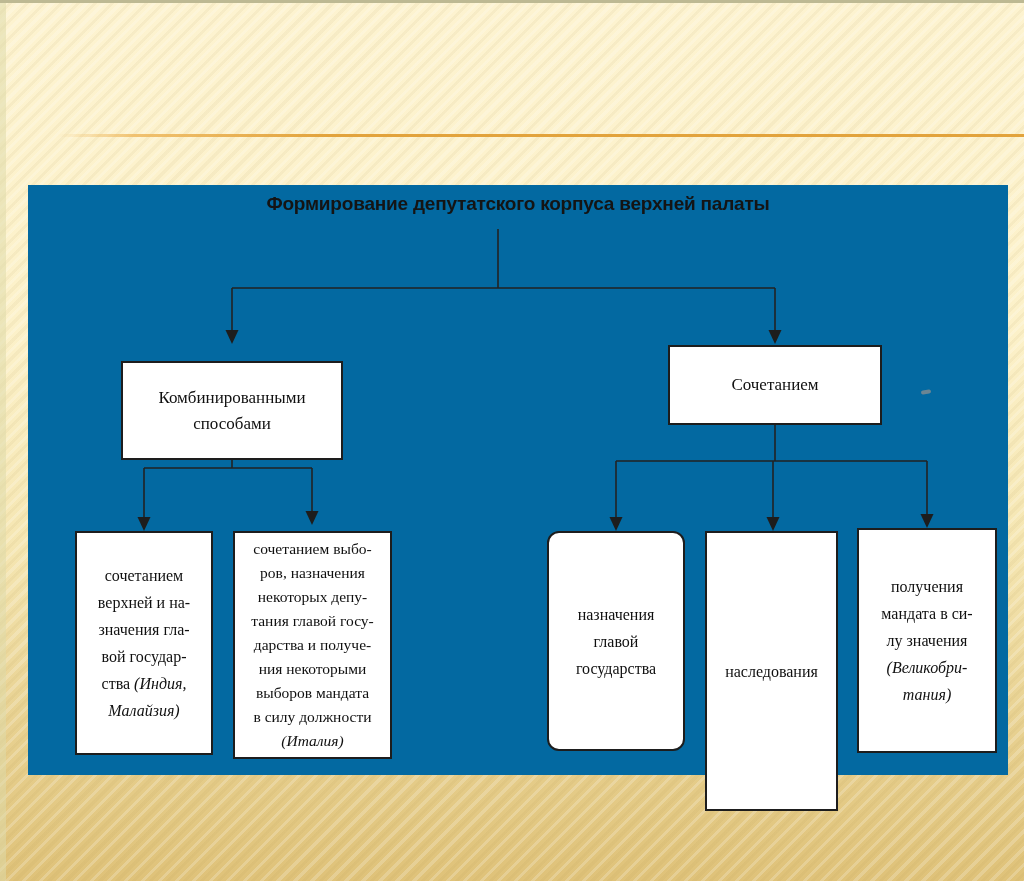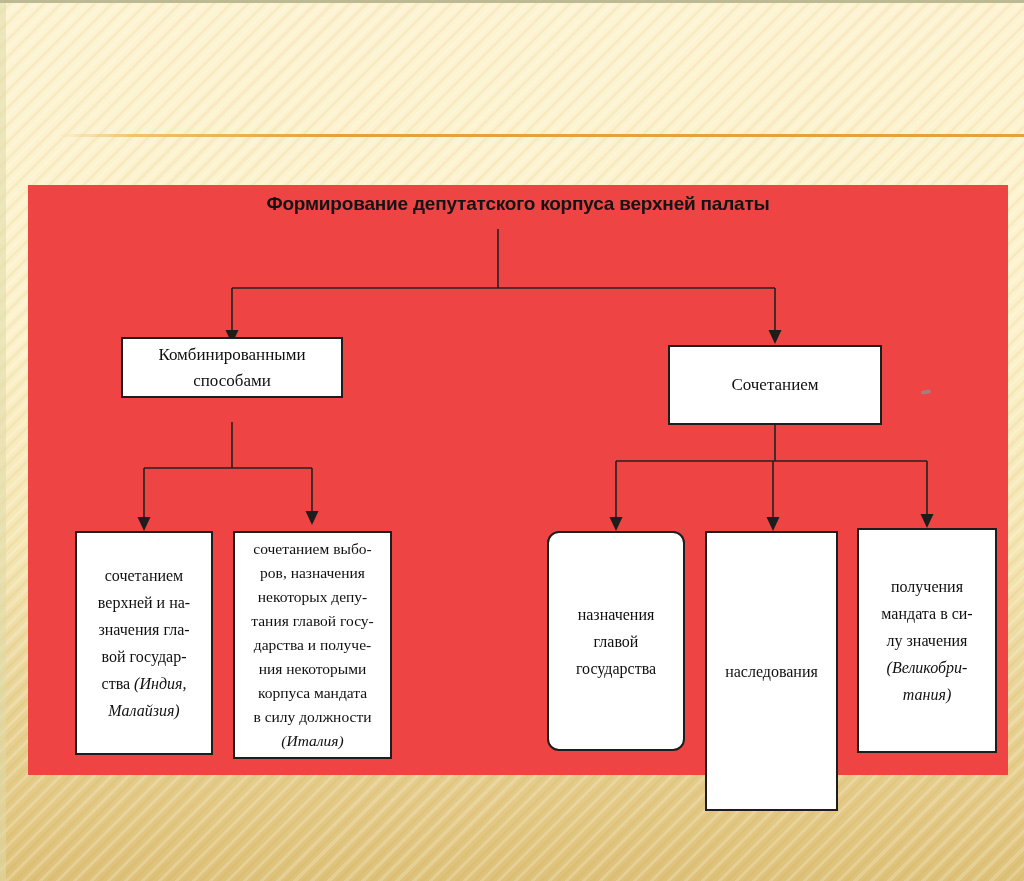--- a/index.html
+++ b/index.html
@@ -29,21 +29,21 @@
   }
   .accent-line {
     position: absolute; top: 131px; left: 58px; right: 0; height: 3px;
     background: linear-gradient(90deg,
       rgba(226,163,60,0) 0%, rgba(238,185,95,0.85) 8%,
       #e2a33c 28%, #e2a33c 100%);
   }
   .panel {
     position: absolute; left: 28px; top: 182px;
     width: 980px; height: 590px;
-    background: #ef4444;
+    background: #0369a1;
   }
   .diagram-title {
     position: absolute; top: 8px; left: 0; width: 100%;
     text-align: center;
     font-family: "Liberation Sans", sans-serif;
     font-weight: bold;
     font-size: 19px;
     letter-spacing: -0.2px;
     color: #141414;
   }
@@ -100,34 +100,34 @@
     <path d="M747,240 V276"></path>
     <path d="M588,276 H899"></path>
     <path d="M588,276 V335"></path>
     <polygon points="588,346 581.5,332 594.5,332" fill="#1d1d1d" stroke="none"></polygon>
     <path d="M745,276 V335"></path>
     <polygon points="745,346 738.5,332 751.5,332" fill="#1d1d1d" stroke="none"></polygon>
     <path d="M899,276 V332"></path>
     <polygon points="899,343 892.5,329 905.5,329" fill="#1d1d1d" stroke="none"></polygon>
   </svg>
 
-  <div class="node node-parent" style="left:93px; top:152px; width:222px; height:61px;">
+  <div class="node node-parent" style="left:93px; top:176px; width:222px; height:99px;">
       <div><span>Комбинированными</span><br><span>способами</span></div>
     </div>
 
   <div class="node node-parent" style="left:640px; top:160px; width:214px; height:80px;">
       <div><span>Сочетанием</span></div>
     </div>
 
   <div class="node node-leaf" style="left:47px; top:346px; width:138px; height:224px;">
       <div><span>сочетанием</span><br><span>верхней и на-</span><br><span>значения гла-</span><br><span>вой государ-</span><br><span>ства </span><i>(Индия,</i><br><i>Малайзия)</i></div>
     </div>
 
   <div class="node node-leaf-dense" style="left:205px; top:340px; width:159px; height:228px;margin-top:6px;">
-      <div><span>сочетанием выбо-</span><br><span>ров, назначения</span><br><span>некоторых депу-</span><br><span>тания главой госу-</span><br><span>дарства и получе-</span><br><span>ния некоторыми</span><br><span>корпуса мандата</span><br><span>в силу должности</span><br><i>(Италия)</i></div>
+      <div><span>сочетанием выбо-</span><br><span>ров, назначения</span><br><span>некоторых депу-</span><br><span>тания главой госу-</span><br><span>дарства и получе-</span><br><span>ния некоторыми</span><br><span>выборов мандата</span><br><span>в силу должности</span><br><i>(Италия)</i></div>
     </div>
 
   <div class="node node-leaf" style="left:519px; top:346px; width:138px; height:220px;border-radius:12px;">
       <div><span>назначения</span><br><span>главой</span><br><span>государства</span></div>
     </div>
 
   <div class="node node-leaf" style="left:677px; top:346px; width:133px; height:280px;">
       <div><span>наследования</span></div>
     </div>
 

